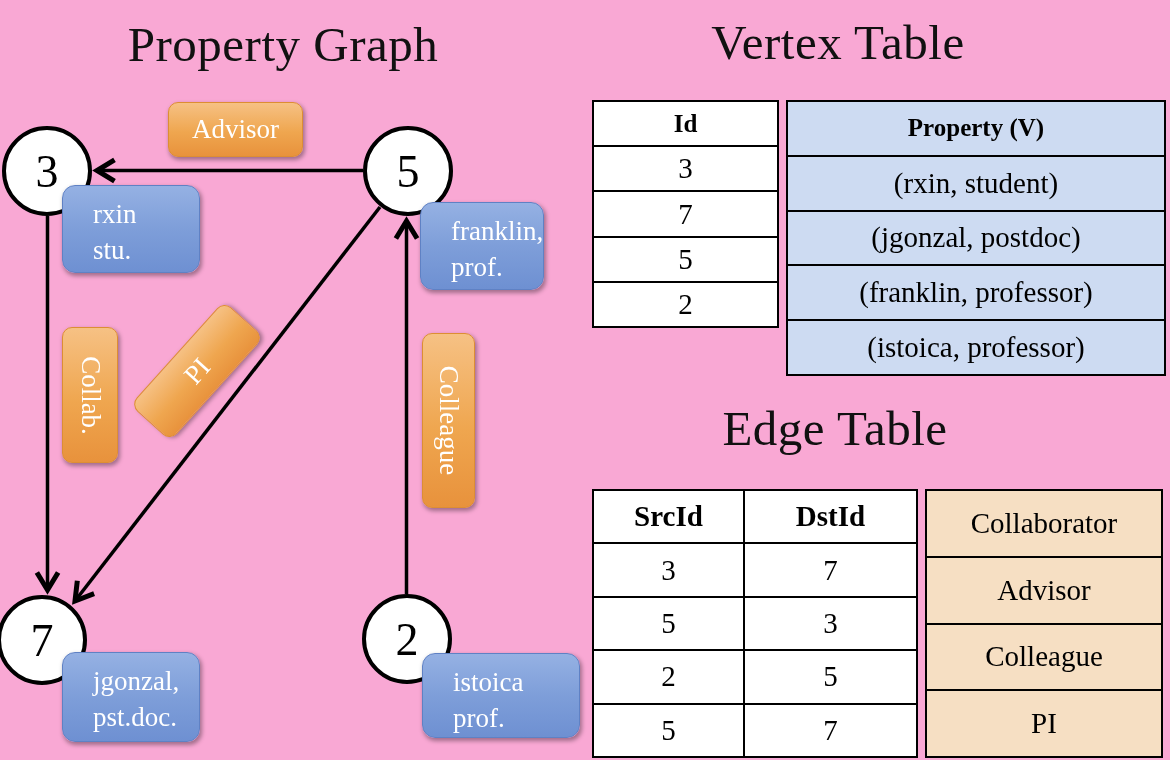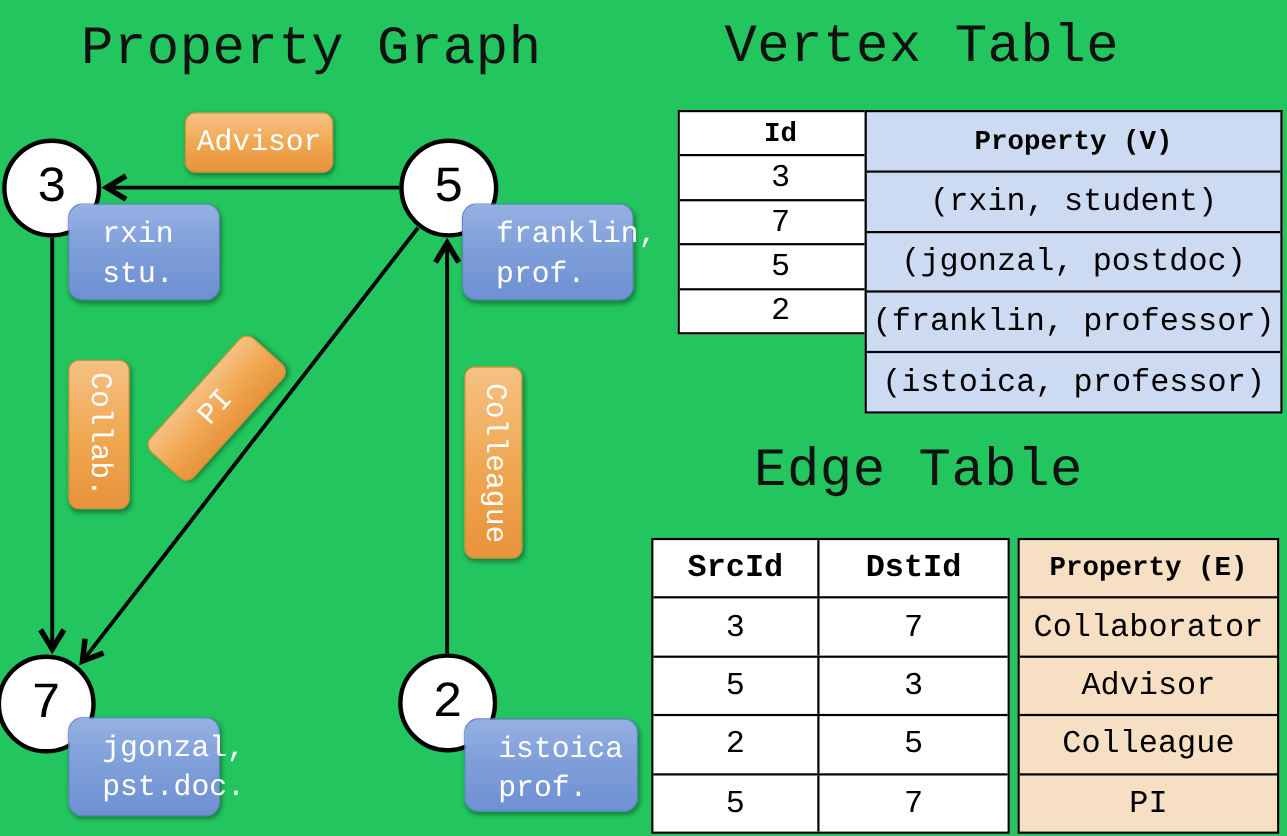--- a/index.html
+++ b/index.html
@@ -1,18 +1,18 @@
 <!DOCTYPE html>
 <html><head>
 <meta charset="utf-8">
 <style>
   html,body { margin:0; padding:0; background:#fff; }
   .canvas {
-    position:relative; width:1170px; height:760px; background:#22c55e;
-    font-family:Liberation Mono, monospace; overflow:hidden; color:#000;
+    position:relative; width:1170px; height:760px; background:#f9a8d4;
+    font-family:Liberation Serif, serif; overflow:hidden; color:#000;
   }
   .title { position:absolute; text-align:center; font-size:49px; font-weight:400;
            letter-spacing:0.5px; color:#111; white-space:nowrap; }
   .graph-title  { left:0px;   top:16px;  width:566px; }
   .vertex-title { left:588px; top:14px;  width:500px; }
   .edge-title   { left:585px; top:400px; width:500px; }
 
   svg.edges { position:absolute; left:0; top:0; }
 
   .vertex {
@@ -40,37 +40,37 @@
   .vtext { transform:rotate(90deg); white-space:nowrap; }
 
   .vbox {
     position:absolute; box-sizing:border-box;
     background:linear-gradient(180deg,#95B1E3 0%,#7E9ED9 50%,#6E90D2 100%);
     border:1.5px solid #5F81C4; border-radius:13px; color:#fff;
     font-size:27px; line-height:1.34; padding:10px 0 0 18px;
     box-shadow:1.5px 2.5px 4px rgba(0,0,0,0.35); z-index:4;
   }
   .rxin     { left:62px;  top:185px; width:138px; height:88px; }
-  .franklin { left:420px; top:185px; width:156px; height:88px; }
+  .franklin { left:420px; top:202px; width:124px; height:88px; }
   .jgonzal  { left:62px;  top:652px; width:138px; height:90px; }
   .istoica  { left:422px; top:653px; width:158px; height:85px; }
   .vbox div { white-space:nowrap;margin-left:12px; }
 
   .tblock {
     position:absolute; box-sizing:border-box; border:2.5px solid #000;
     display:flex; flex-direction:column; background:#fff; z-index:1;
   }
   .trow {
     flex:1; display:flex; align-items:center; justify-content:center;
     font-size:29px; border-top:2.5px solid #000; white-space:nowrap;
   }
   .trow:first-child { border-top:none; }
   .thead { font-weight:bold; font-size:25px; }
 
-  .vt-id   { left:616px; top:100px; width:187px; height:204px; }
+  .vt-id   { left:592px; top:100px; width:187px; height:228px; }
   .vt-prop { left:786px; top:100px; width:380px; height:276px; background:#CDDBF2; }
 
   .et-main { left:592px; top:489px; width:326px; height:269px; }
   .et-row { flex:1; display:flex;justify-content:space-between; }
   .et-row + .et-row { border-top:2.5px solid #000; }
   .et-cell {
     display:flex; align-items:center; justify-content:center;
     font-size:29px; box-sizing:border-box;
   }
   .et-src { width:149px; }
@@ -174,20 +174,19 @@
       <div class="et-cell et-src">2</div>
       <div class="et-cell et-dst">5</div>
     </div>
     <div class="et-row">
       <div class="et-cell et-src">5</div>
       <div class="et-cell et-dst">7</div>
     </div>
   </div>
 
   <div class="tblock et-prop">
-    <div class="trow thead">Property (E)</div>
     <div class="trow">Collaborator</div>
     <div class="trow">Advisor</div>
     <div class="trow">Colleague</div>
     <div class="trow">PI</div>
   </div>
 
 </div>
 
 </body></html>

